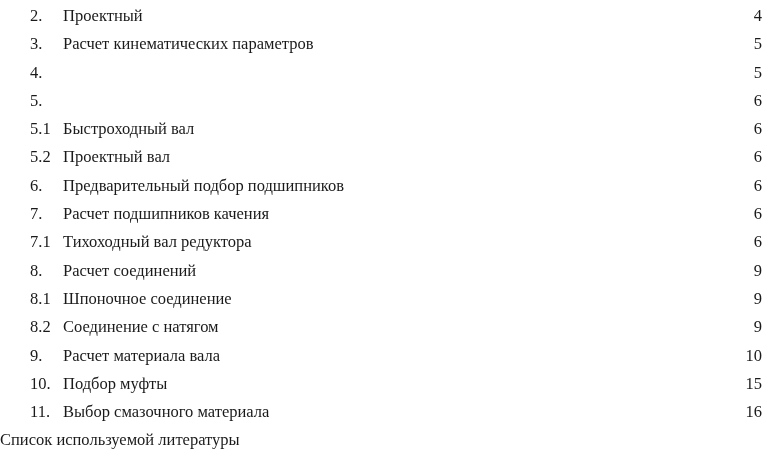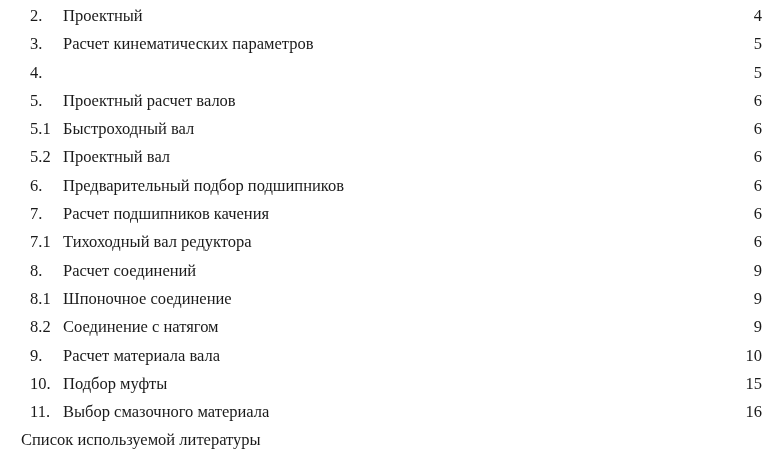--- a/index.html
+++ b/index.html
@@ -34,21 +34,20 @@
   .toc-title {
     flex: 0 1 auto;
     overflow: hidden;
   }
   .toc-page {
     margin-left: auto;
     text-align: right;
     padding-left: 10px;
   }
   .toc-row.no-number .toc-title {
-    margin-left: 21px;
   }
 </style>
 </head>
 <body>
 
 <div class="page">
 
   <div class="toc-row">
     <span class="toc-num">2.</span>
     <span class="toc-title">Проектный</span>
@@ -61,21 +60,20 @@
     <span class="toc-page">5</span>
   </div>
 
   <div class="toc-row">
     <span class="toc-num">4.</span>
     <span class="toc-page">5</span>
   </div>
 
   <div class="toc-row">
     <span class="toc-num">5.</span>
-    <span class="toc-title">Проектный расчет валов</span>
     <span class="toc-page">6</span>
   </div>
 
   <div class="toc-row">
     <span class="toc-num">5.1</span>
     <span class="toc-title">Быстроходный вал</span>
     <span class="toc-page">6</span>
   </div>
 
   <div class="toc-row">

